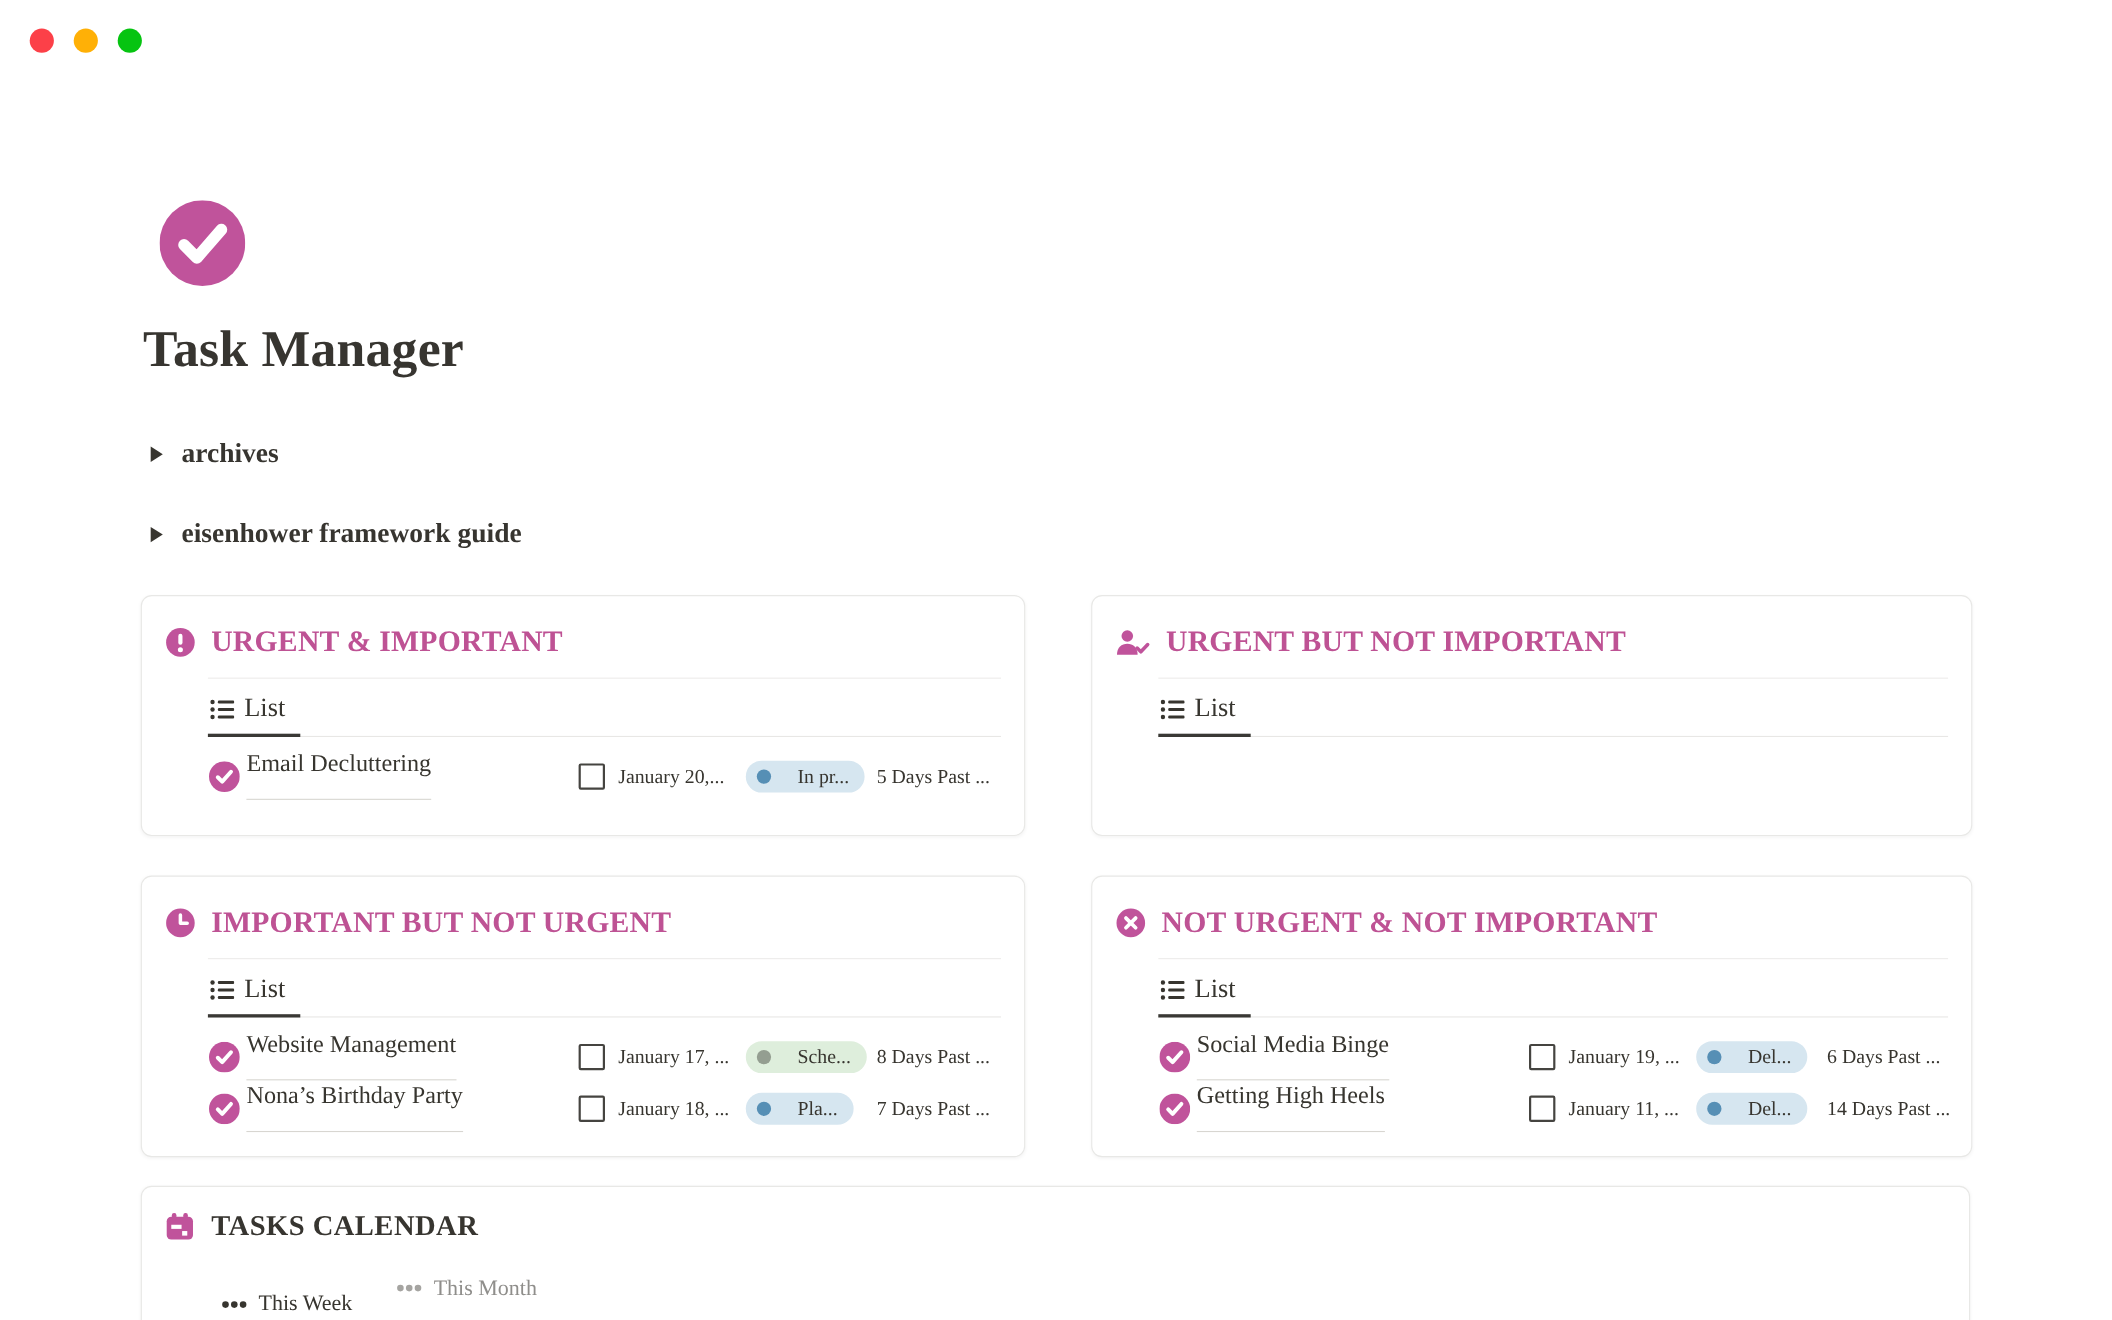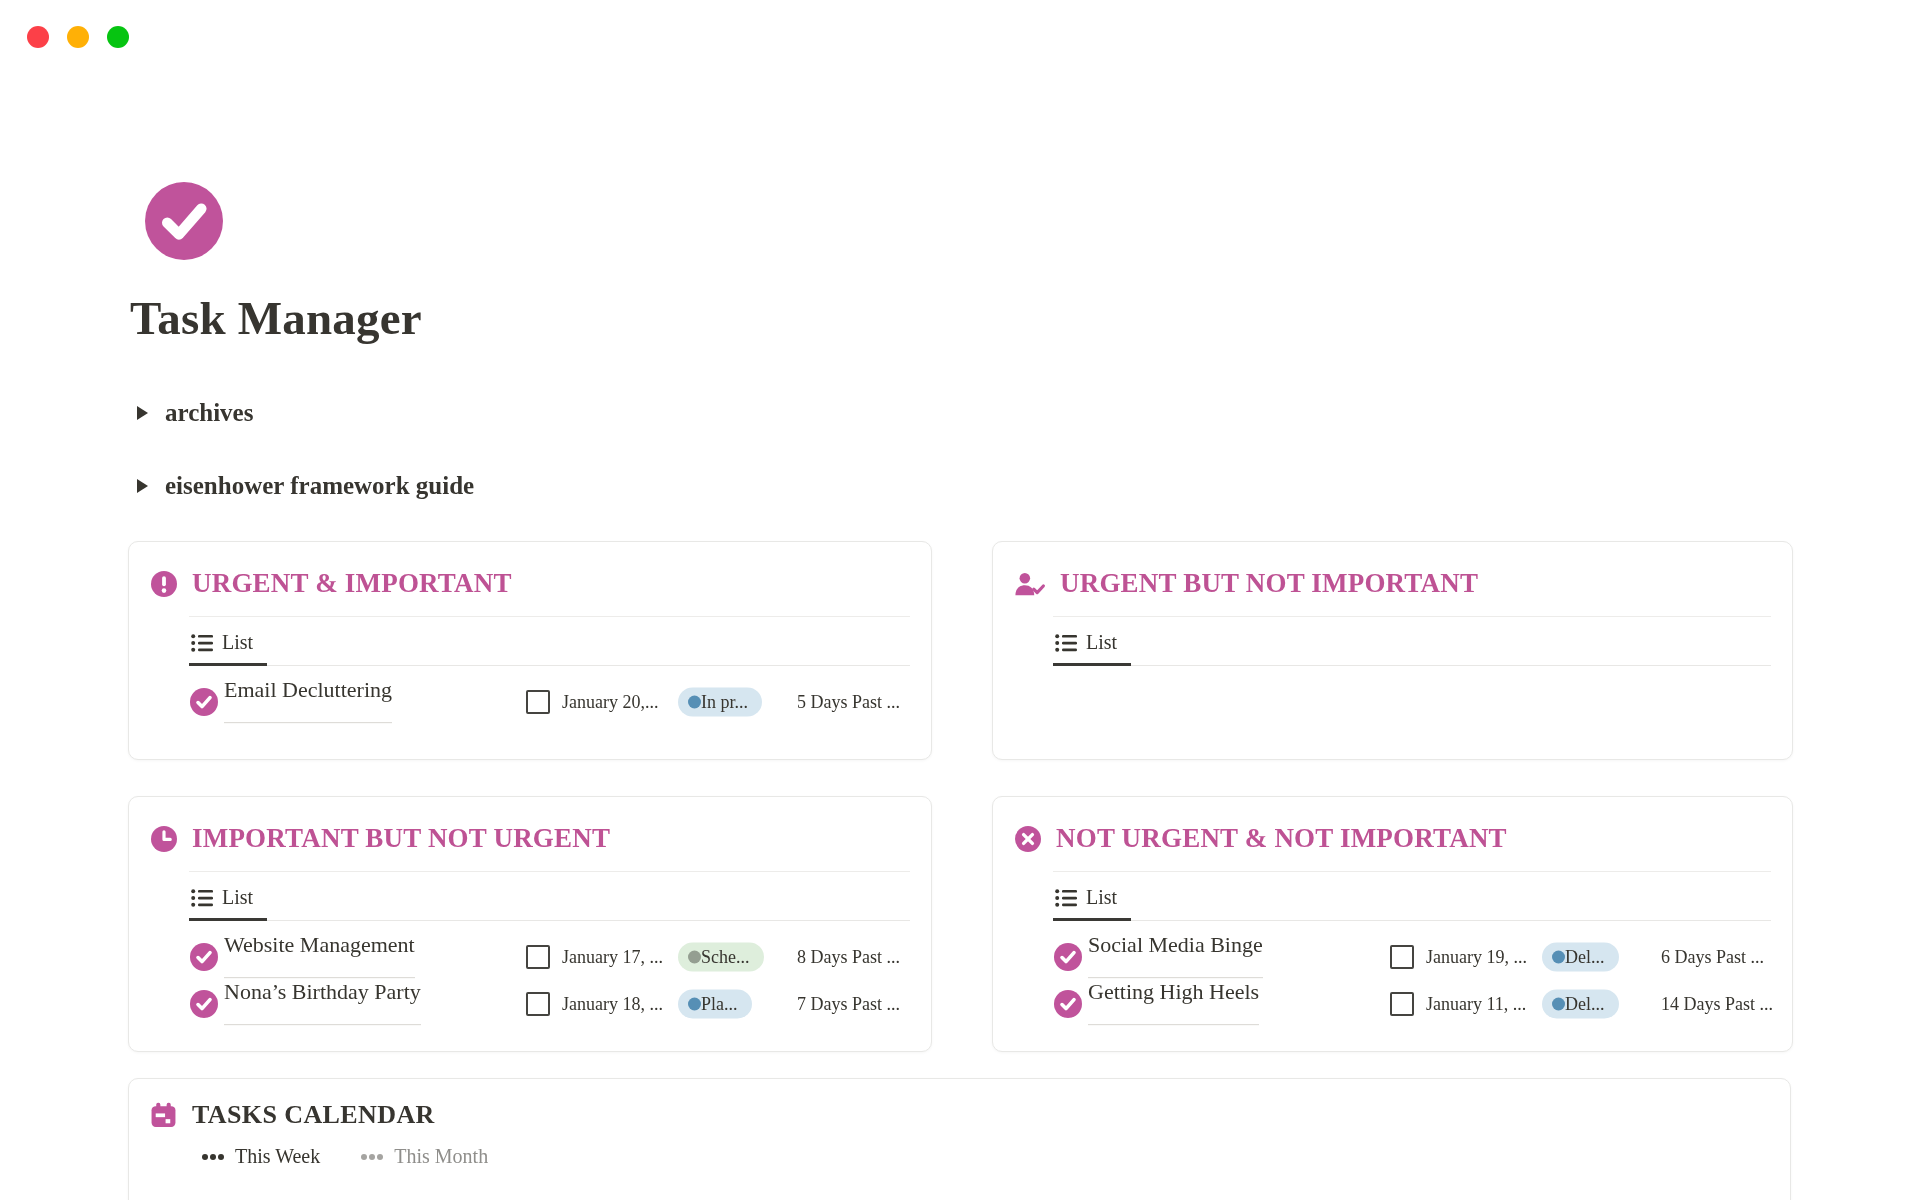--- a/index.html
+++ b/index.html
@@ -30,55 +30,55 @@
 
   .card-header { display:flex; align-items:center; gap:14px; padding:26px 0 0 21px; }
   .q-icon { width:28px; height:28px; flex:0 0 auto; display:block; }
   .q-icon svg, .page-icon svg, .cal-icon svg { display:block; width:100%; height:100%; }
   .q-title { font-size:27px; font-weight:700; color:var(--header-pink,#BE5294); letter-spacing:0.2px; }
 
   .card-divider { height:1px; background:#EDECEA; margin:17px 21px 0 60px; }
 
   .tab-bar { margin:11px 21px 0 60px; border-bottom:1px solid #E8E7E5; display:flex; }
   .tab { display:inline-flex; align-items:center; gap:9px; padding:3px 14px 9px 2px;
-         border-bottom:3px solid #3A3935; margin-bottom:-1px; font-size:20px; color:#37352F; cursor:pointer; }
+         border-bottom:3px solid #3A3935; margin-bottom:-1px; font-size:24px; color:#37352F; cursor:pointer; }
   .list-icon { width:22px; height:20px; display:block; }
   .list-icon svg { display:block; }
 
   .tasks { margin-top:12px; }
   .task-row { position:relative; height:47px; }
   .done-circle { position:absolute; left:61px; top:50%; transform:translateY(-50%); width:28px; height:28px; cursor:pointer; }
   .done-circle svg { display:block; }
   .task-name { position:absolute; left:95px; top:50%; transform:translateY(-54%);
                font-size:22px; color:#37352F; padding-bottom:19px;
                border-bottom:1.5px solid #D8D6D1; cursor:pointer; white-space:nowrap; }
   .task-checkbox { position:absolute; left:397px; top:50%; transform:translateY(-50%);
                    width:24px; height:24px; border:2.5px solid #454440; border-radius:2px; background:#fff; cursor:pointer; }
   .task-date { position:absolute; left:433px; top:50%; transform:translateY(-50%);
                font-size:18px; color:#37352F; white-space:nowrap; }
   .status-pill { position:absolute; left:549px; top:50%; transform:translateY(-50%);
                  height:29px; border-radius:15px; display:inline-flex; align-items:center;
-                 gap:0; padding:0 14px 0 10px; font-size:18px; color:#37352F; cursor:pointer; white-space:nowrap; }
+                 gap:24px; padding:0 14px 0 10px; font-size:18px; color:#37352F; cursor:pointer; white-space:nowrap; }
   .pill-dot { width:13px; height:13px; border-radius:50%; flex:0 0 auto; }
   .pill-blue  { background:var(--status-blue-bg,#D6E6F0); }
   .pill-blue .pill-dot  { background:var(--status-blue-dot,#568FB5); }
   .pill-green { background:var(--status-green-bg,#DEEEDC); }
   .pill-green .pill-dot { background:var(--status-green-dot,#949E91); }
   .task-overdue { position:absolute; left:668px; top:50%; transform:translateY(-50%);
                   font-size:18px; color:#37352F; white-space:nowrap; }
 
   
   .cal-card { width:1663px; height:240px; margin-top:26px; }
   .cal-header { display:flex; align-items:center; gap:15px; padding:21px 0 0 21px; }
   .cal-icon { width:27px; height:27px; }
   .cal-title { font-size:26px; font-weight:700; color:#373530; letter-spacing:0.4px; }
   .cal-tabs { display:flex; align-items:center; gap:40px; margin:15px 0 0 72px; }
   .cal-tab { display:inline-flex; align-items:center; gap:10px; font-size:20px; cursor:pointer; }
   .cal-tab .dots { display:block; }
-  .cal-tab.active-true  { color:#37352F; }
+  .cal-tab.active-true  { color:#37352F;margin-top:29px; }
   .cal-tab.active-true  .dots circle { fill:#37352F; }
   .cal-tab.active-false { color:#8F8E8B; }
   .cal-tab.active-false .dots circle { fill:#A5A4A1; }
 
   .pinkfill { fill:var(--accent-pink,#C0539B); }
   .darkfill { fill:#37352F; }
 </style>
 </head>
 <body>
 

